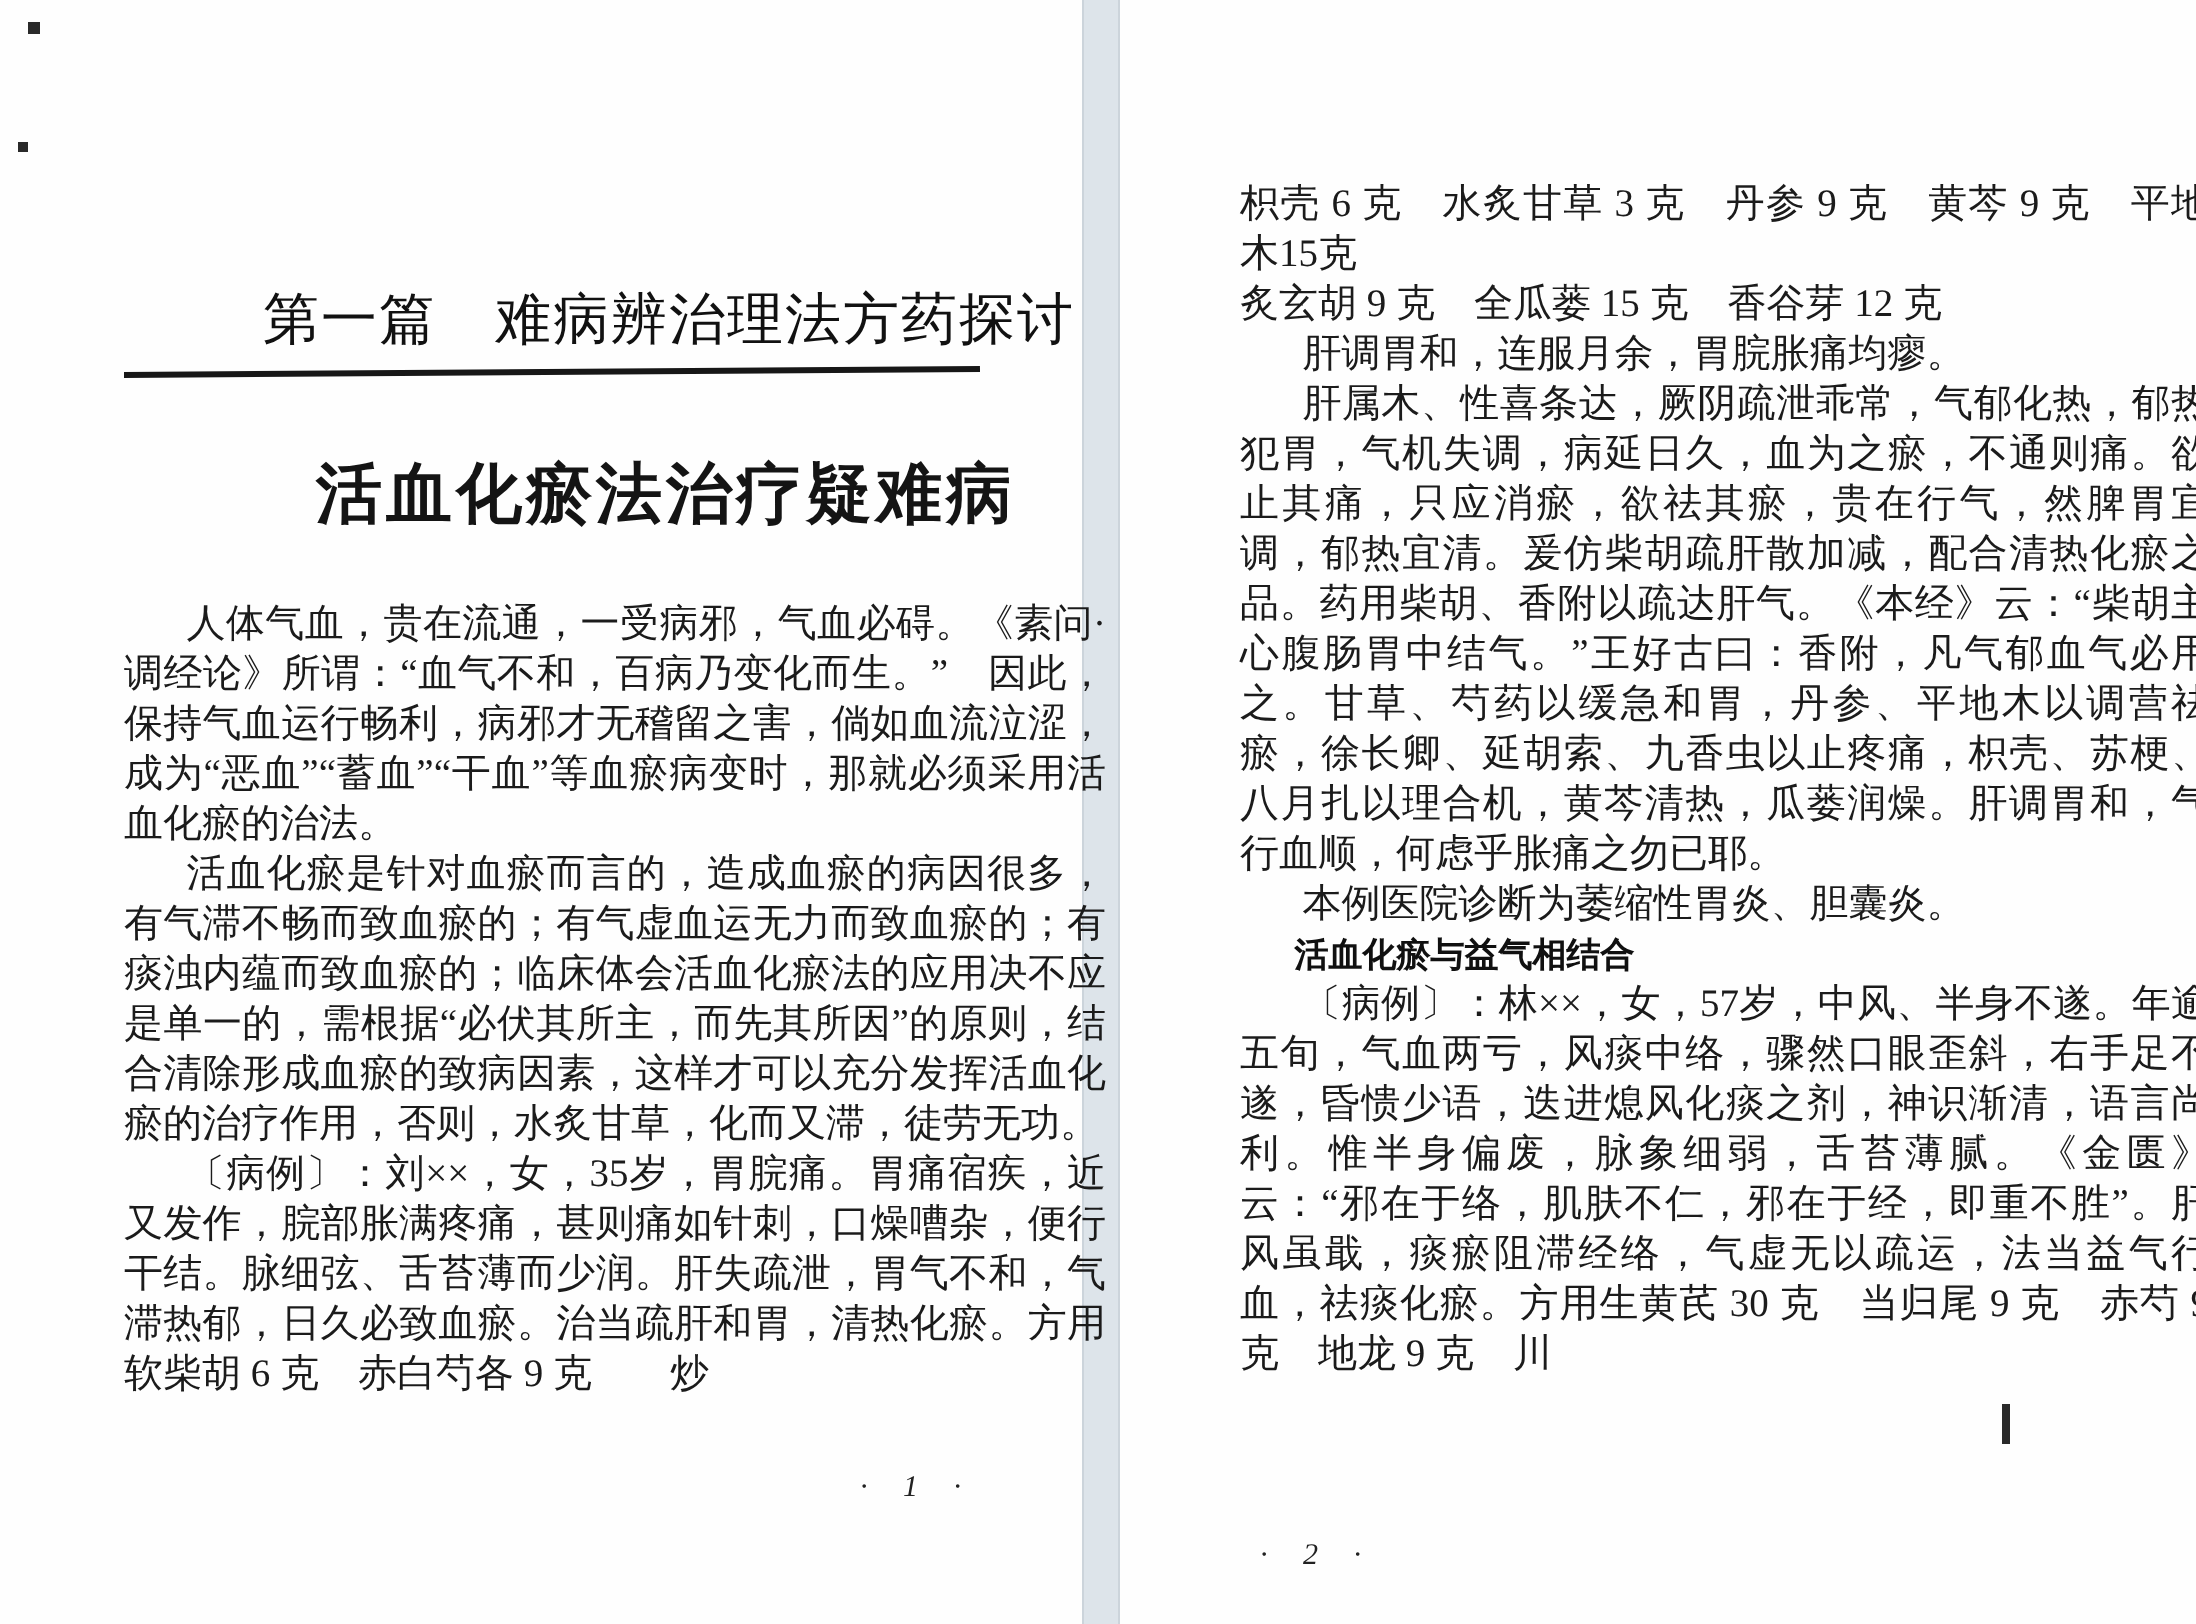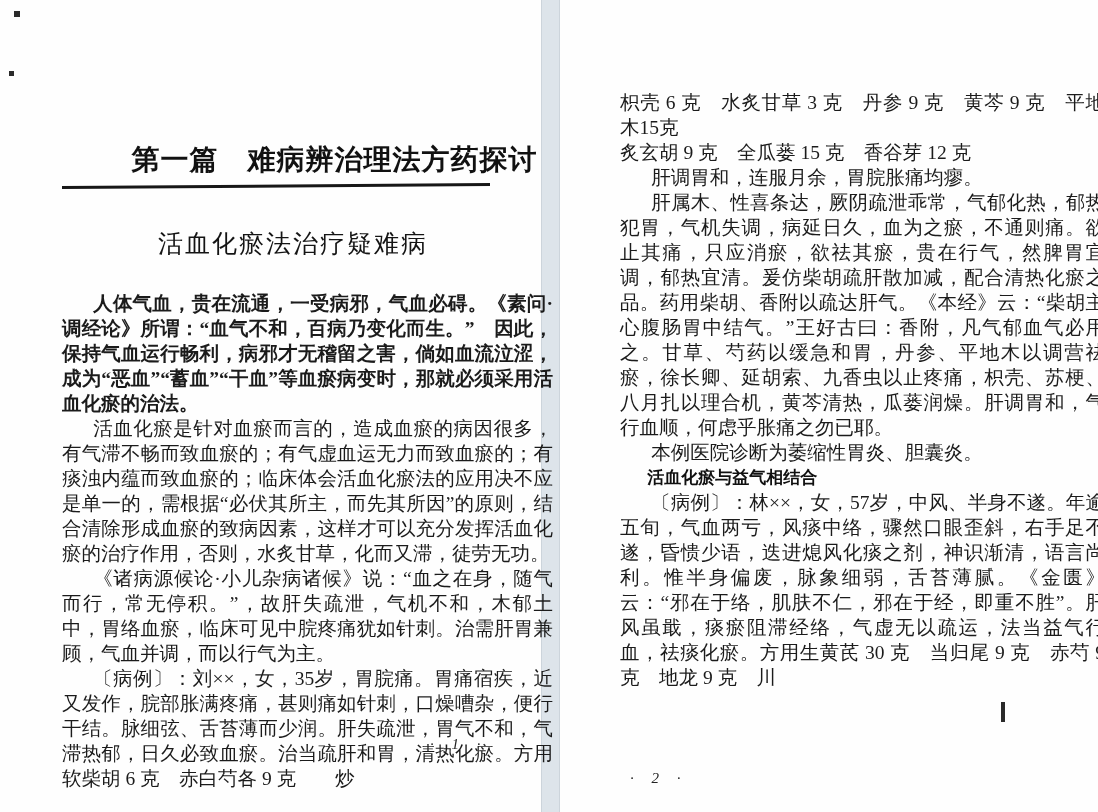--- a/index.html
+++ b/index.html
@@ -14,35 +14,35 @@
     position:absolute;left:541px;top:0;width:17px;height:812px;
     background:#dde4ea;border-left:1px solid #ccd4db;border-right:1px solid #ccd4db;
   }
   .page{position:absolute;top:0;height:812px;}
   .page.left{left:62px;width:491px;}
   .page.right{left:620px;width:485px;padding-top:62px;box-sizing:border-box;margin-top:28px;}
 
   .chapter-title{
     margin-top:143px;padding-left:54px;text-align:center;
     font-family:"Liberation Sans","DejaVu Sans",sans-serif;
-    font-weight:bold;font-size:28px;line-height:1.2;letter-spacing:1px;color:#111;
+    font-weight:normal;font-size:28px;line-height:1.2;letter-spacing:1px;color:#111;
   }
   .title-rule{
     margin-top:9px;width:428px;height:3px;background:#171717;
     transform:rotate(-0.4deg);transform-origin:left center;
   }
   .article-title{
     margin-top:40px;margin-left:96px;
-    font-size:25px;font-weight:400;letter-spacing:2px;line-height:1.2;color:#141414;
+    font-size:33px;font-weight:700;letter-spacing:2px;line-height:1.2;color:#141414;
   }
   p.body{
     margin:0;font-size:19.5px;line-height:25px;text-align:justify;
     color:#1b1b1b;word-break:break-all;
   }
-  p.first{margin-top:32px;font-weight:bold;}
+  p.first{margin-top:32px;}
   .indent{text-indent:1.6em;}
   h3.section-heading{
     margin:0;font-size:17px;line-height:25px;text-indent:1.6em;
     font-family:Liberation Serif, serif;
     font-weight:bold;color:#101010;
   }
   .pagenum{
     position:absolute;font-size:15px;letter-spacing:7px;color:#222;
     font-family:"Liberation Serif","DejaVu Serif",serif;font-style:italic;
   }
@@ -62,21 +62,20 @@
 
   <div class="page left">
     <div class="chapter-title">第一篇　难病辨治理法方药探讨</div>
     <div class="title-rule"></div>
     <div class="article-title">活血化瘀法治疗疑难病</div>
 
     <p class="body indent first">人体气血，贵在流通，一受病邪，气血必碍。《素问·调经论》所谓：“血气不和，百病乃变化而生。”　因此，保持气血运行畅利，病邪才无稽留之害，倘如血流泣涩，成为“恶血”“蓄血”“干血”等血瘀病变时，那就必须采用活血化瘀的治法。</p>
     <p class="body indent">活血化瘀是针对血瘀而言的，造成血瘀的病因很多，有气滞不畅而致血瘀的；有气虚血运无力而致血瘀的；有痰浊内蕴而致血瘀的；临床体会活血化瘀法的应用决不应是单一的，需根据“必伏其所主，而先其所因”的原则，结合清除形成血瘀的致病因素，这样才可以充分发挥活血化瘀的治疗作用，否则，水炙甘草，化而又滞，徒劳无功。</p>
 
 
-    <p class="body indent">《诸病源候论·小儿杂病诸候》说：“血之在身，随气而行，常无停积。”，故肝失疏泄，气机不和，木郁土中，胃络血瘀，临床可见中脘疼痛犹如针刺。治需肝胃兼顾，气血并调，而以行气为主。</p>
     <p class="body indent">〔病例〕：刘××，女，35岁，胃脘痛。胃痛宿疾，近又发作，脘部胀满疼痛，甚则痛如针刺，口燥嘈杂，便行干结。脉细弦、舌苔薄而少润。肝失疏泄，胃气不和，气滞热郁，日久必致血瘀。治当疏肝和胃，清热化瘀。方用软柴胡 6 克　赤白芍各 9 克　　炒</p>
 
     <div class="pagenum pn-left">· 1 ·</div>
   </div>
 
   <div class="page right">
     <p class="body">枳壳 6 克　水炙甘草 3 克　丹参 9 克　黄芩 9 克　平地木15克</p>
     <p class="body">炙玄胡 9 克　全瓜蒌 15 克　香谷芽 12 克</p>
 
     <p class="body indent">肝调胃和，连服月余，胃脘胀痛均瘳。</p>

